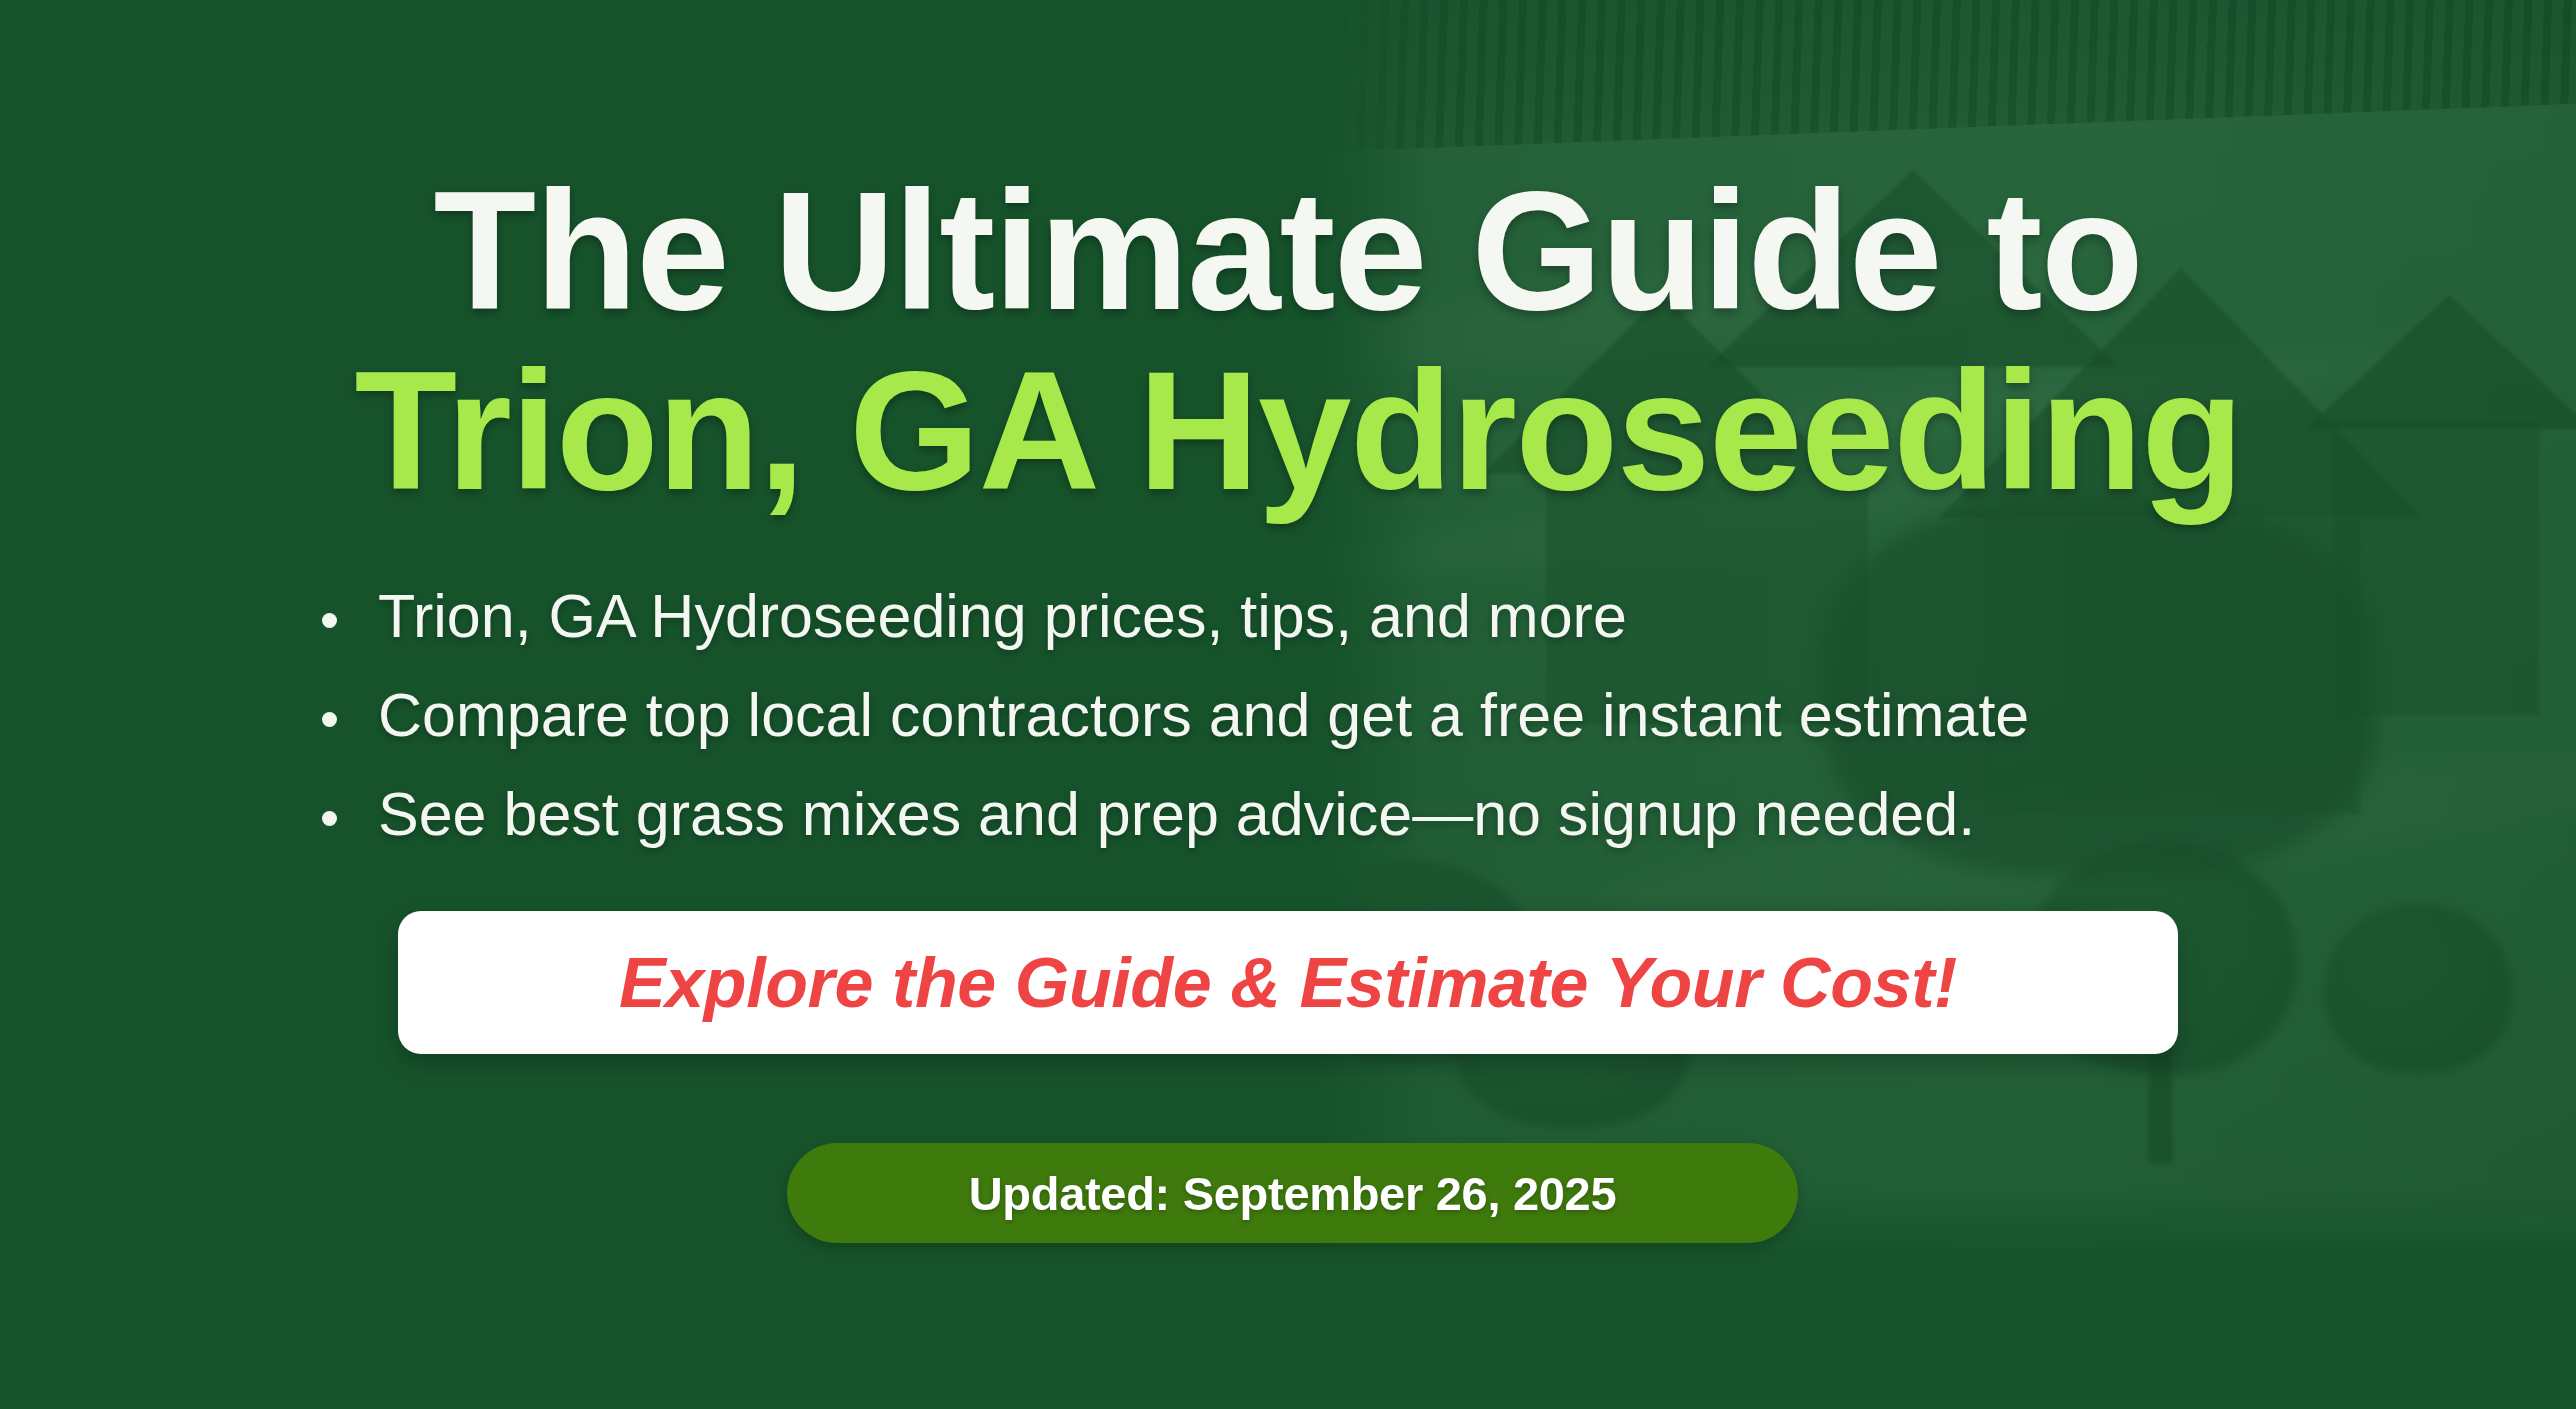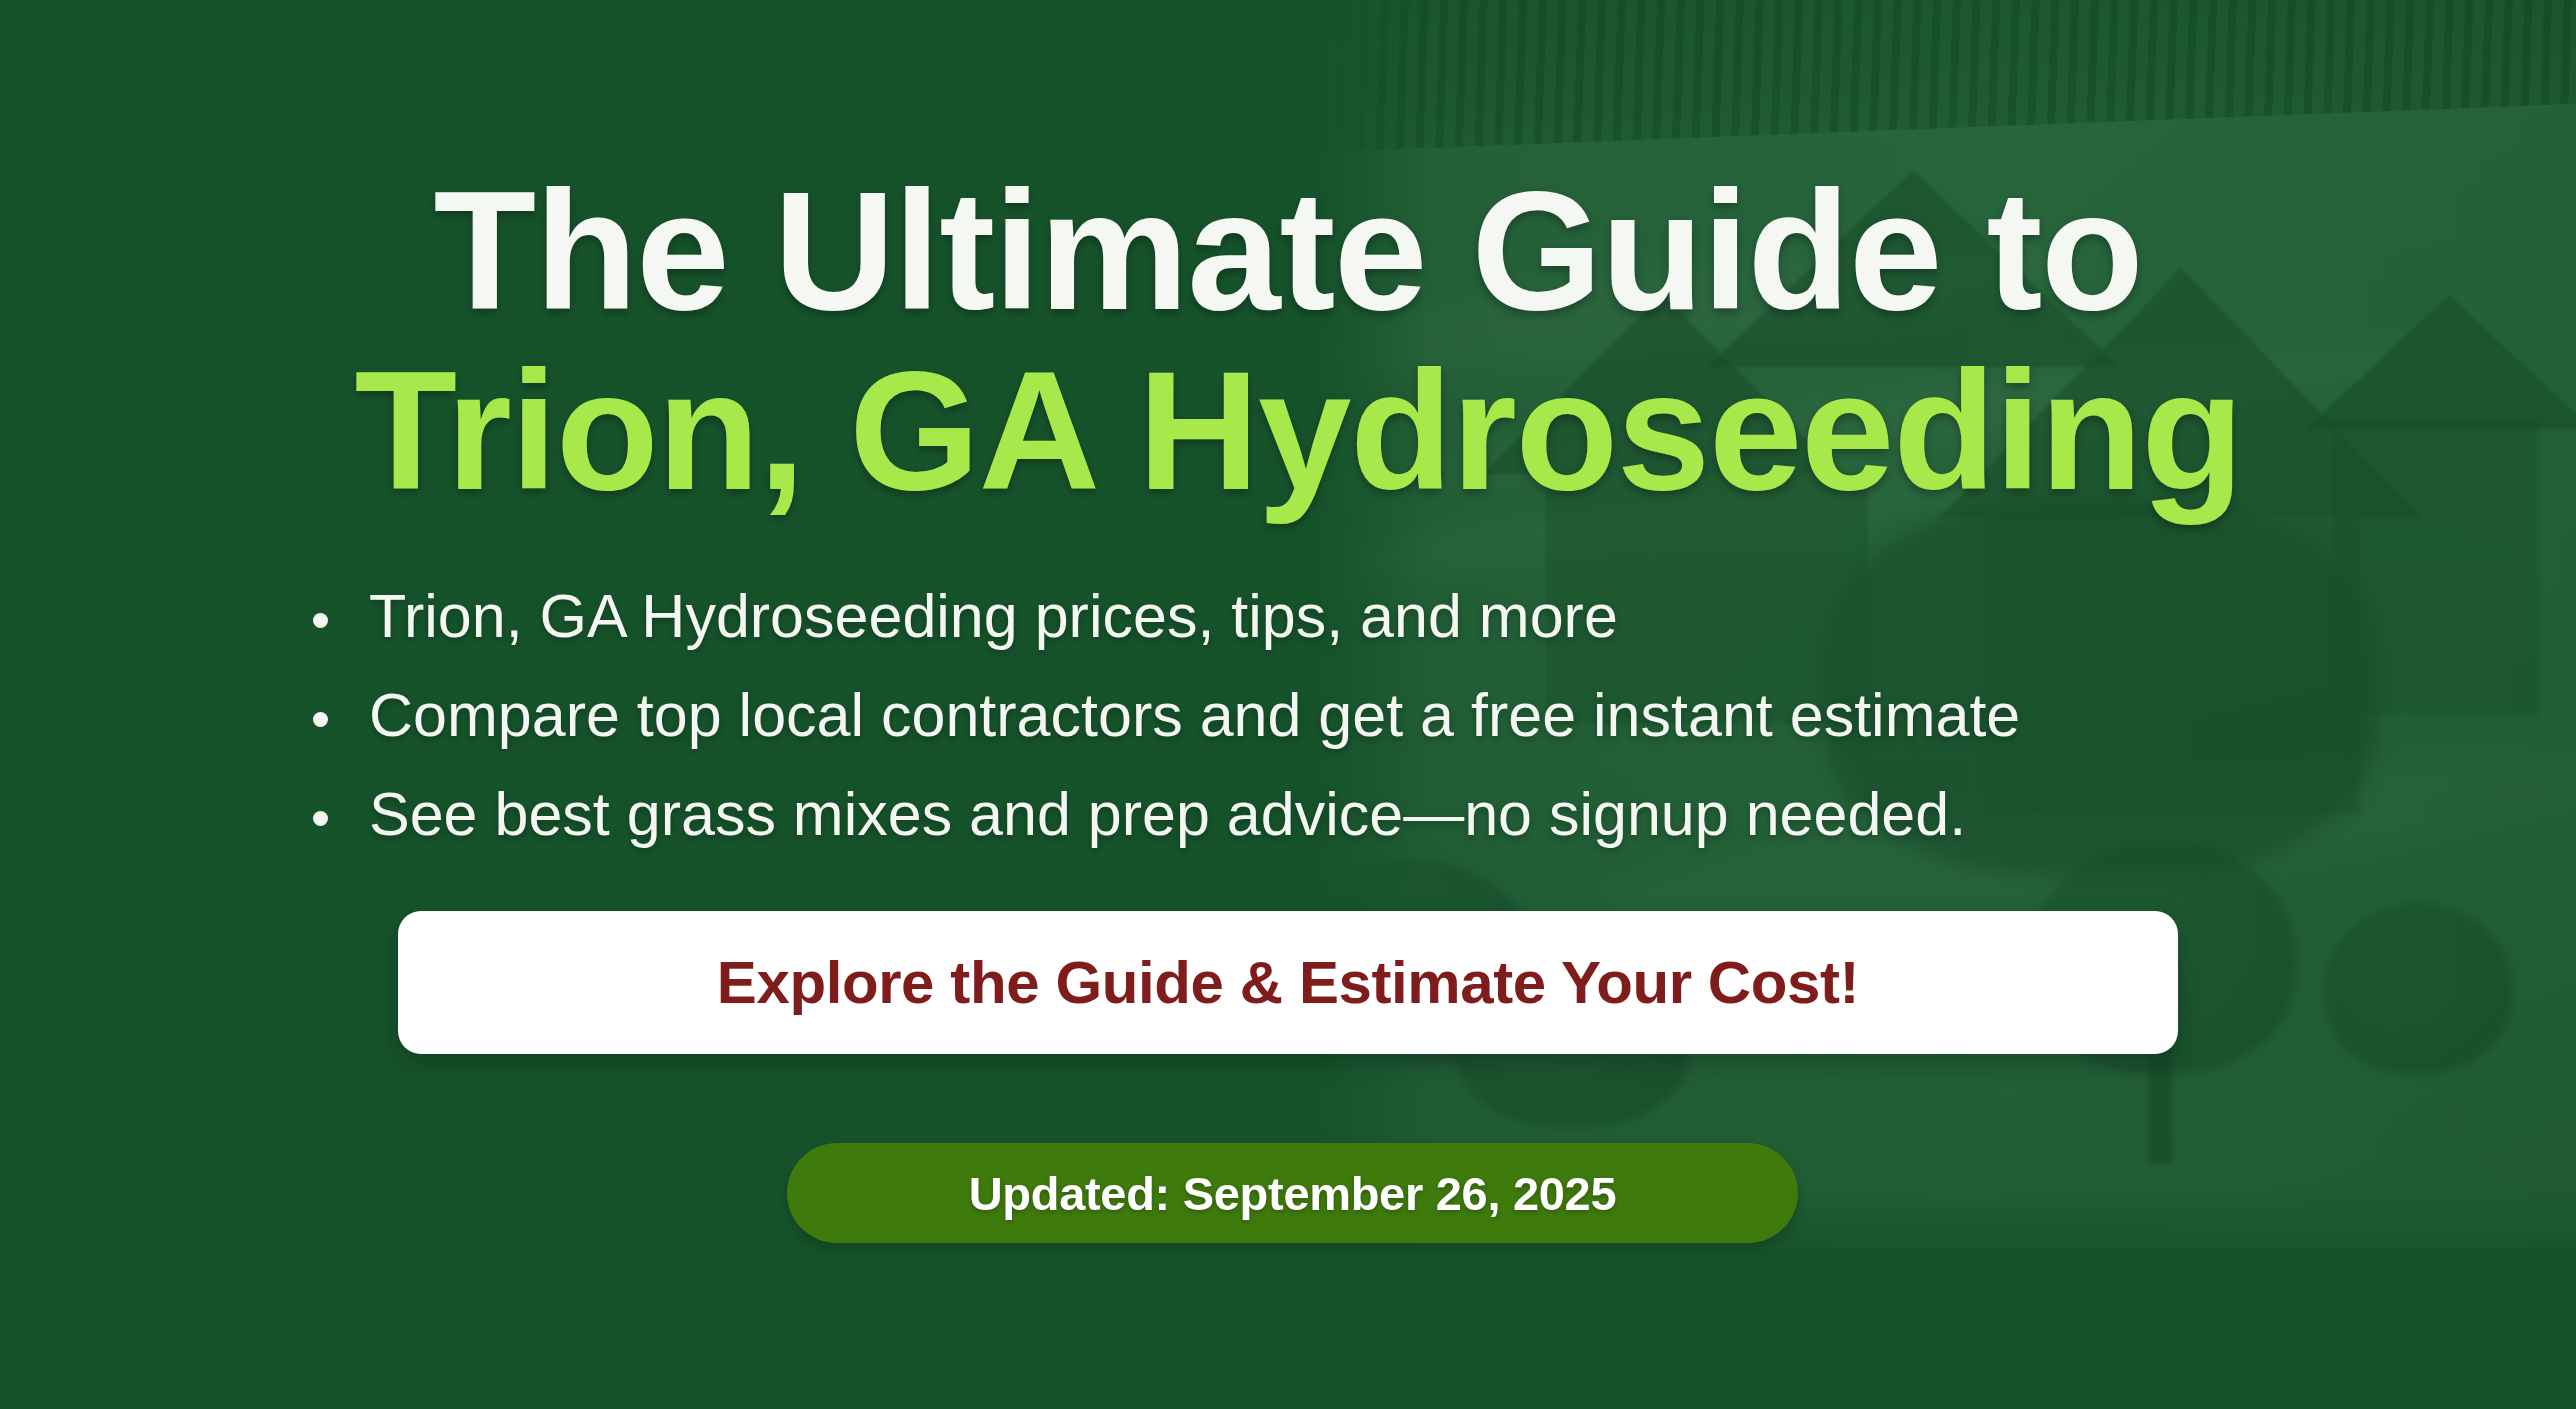--- a/index.html
+++ b/index.html
@@ -140,21 +140,21 @@
   .headline .line2 {
     display:block;
     font-size:168px;
     color:#A7E94B;
     margin-top:9px;
     padding-left:21px;
   }
 
   .bullets {
     position:absolute;
-    left:306px;
+    left:315px;
     top:586px;
     width:1968px;
     list-style:none;
   }
   .bullets li {
     position:relative;
     color:#F3F6F1;
     font-size:61px;
     font-weight:normal;
     line-height:1.0;
@@ -182,25 +182,26 @@
     border-radius:23px;
     border:none;
     display:flex;
     align-items:center;
     justify-content:center;
     box-shadow:0 9px 23px rgba(0,0,0,.22);
     cursor:pointer;
     font-family:"Liberation Sans", sans-serif;
   }
   .cta-button .cta-label {
-    color:#7f1d1d;
-    font-size:60px;
+    color:#ef4444;
+    font-size:70px;
     font-weight:bold;
     letter-spacing:-0.4px;
     white-space:nowrap;
+    font-style:italic;
   }
 
   .updated-badge {
     position:absolute;
     left:787px;
     top:1143px;
     width:1011px;
     height:100px;
     background:#3F7A0D;
     border-radius:50px;

